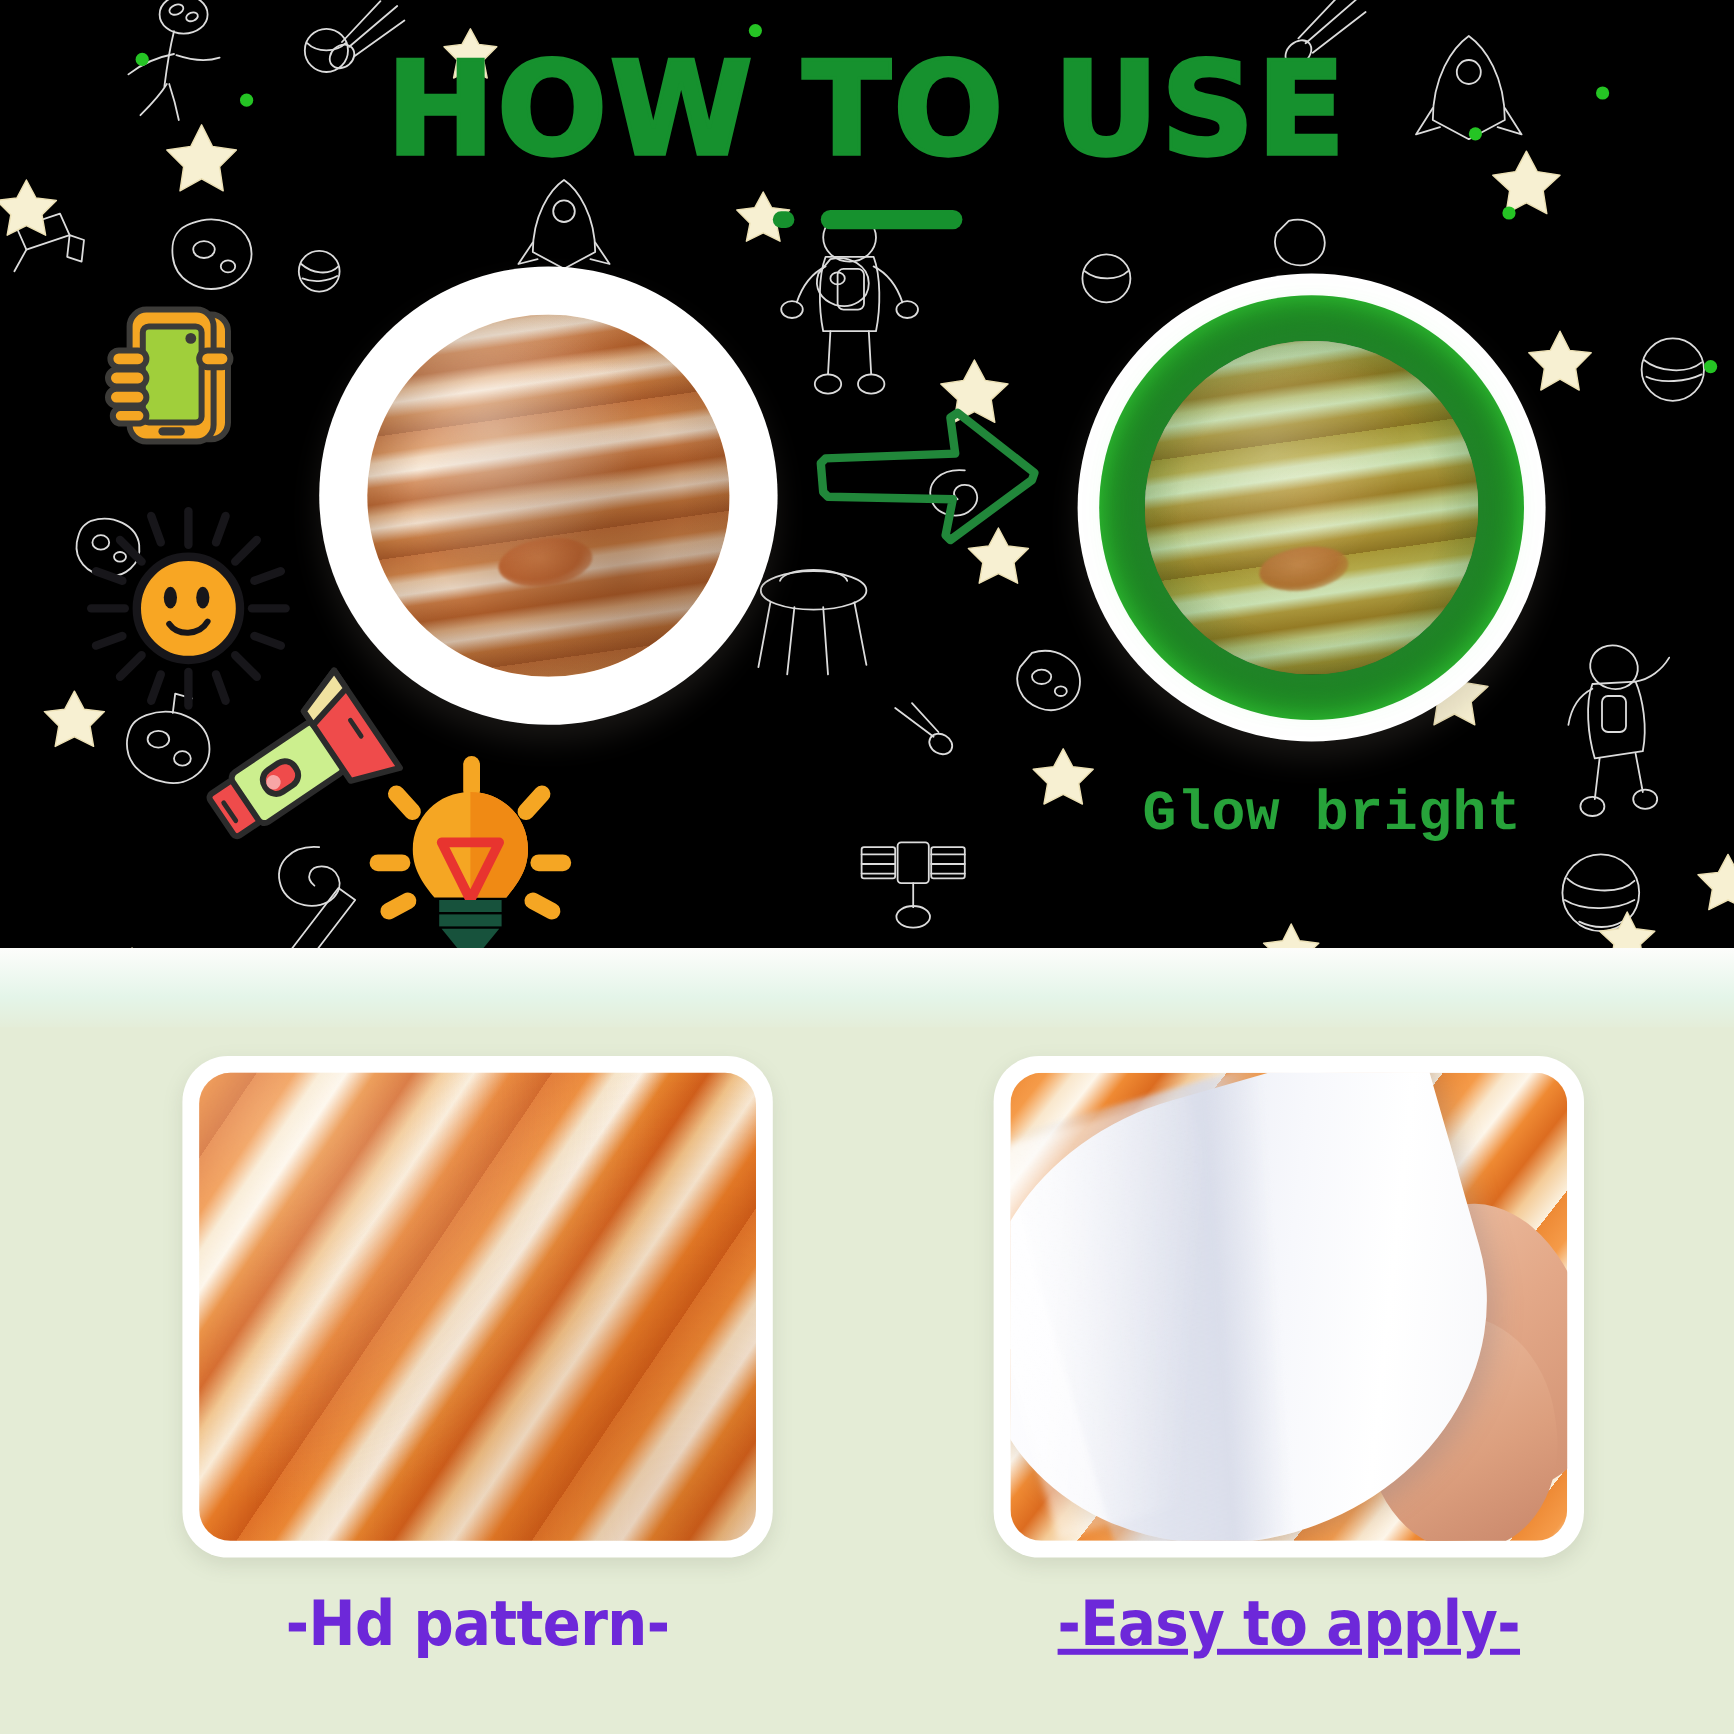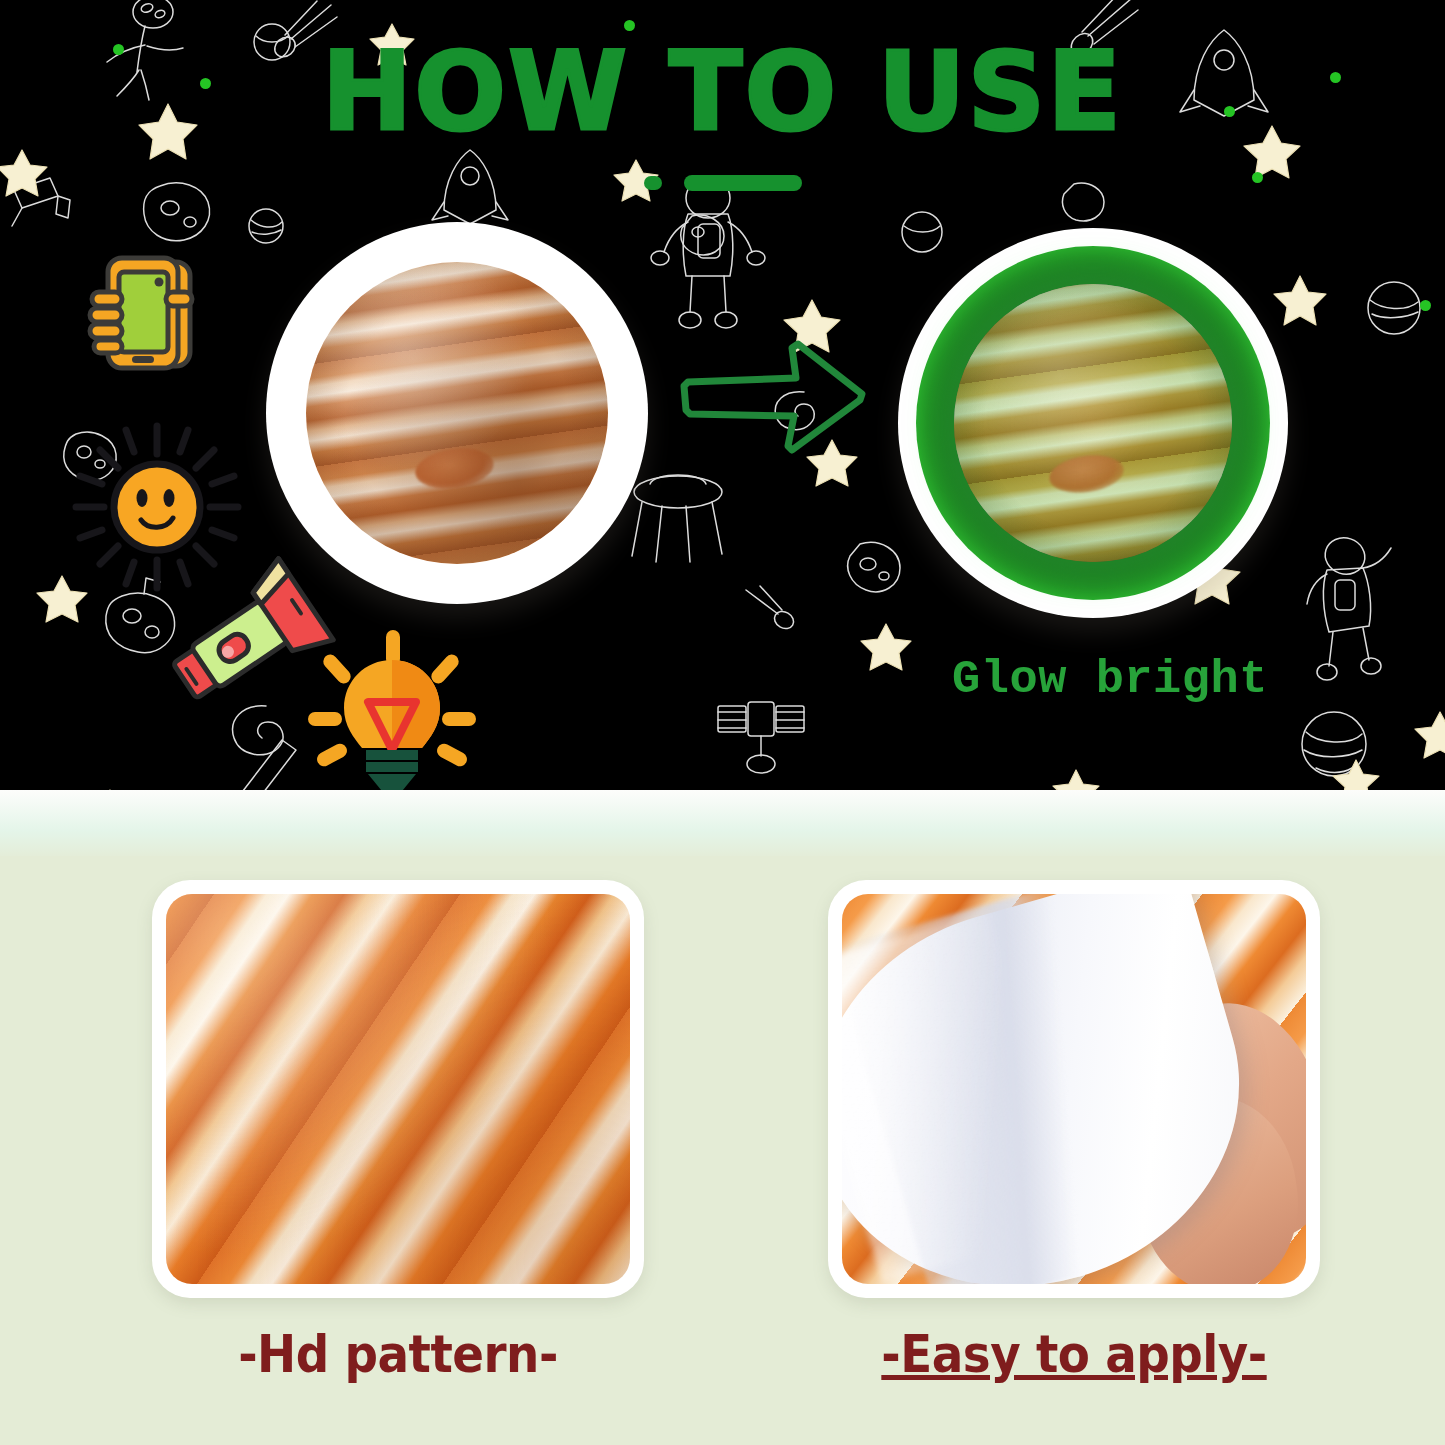--- a/index.html
+++ b/index.html
@@ -232,21 +232,21 @@
   .peel-highlight{
     position:absolute;left:-2%;top:10%;width:44%;height:84%;
     background:linear-gradient(110deg, rgba(255,255,255,.92) 0%, rgba(255,255,255,0) 70%);
     transform:rotate(-16deg);
     filter:blur(3px);
   }
 
   .caption{
     position:absolute;top:468px;width:492px;text-align:center;
     font-family:"DejaVu Sans Condensed","DejaVu Sans", sans-serif;
-    font-weight:bold;font-size:52px;color:#7f1d1d;letter-spacing:-.5px;
+    font-weight:bold;font-size:52px;color:#6d28d9;letter-spacing:-.5px;
   }
   .caption-left{left:152px;}
   .caption-right{left:828px;text-decoration:underline;}
 </style>
 </head>
 <body>
 
 <div class="page">
 
   <div class="top-section">

